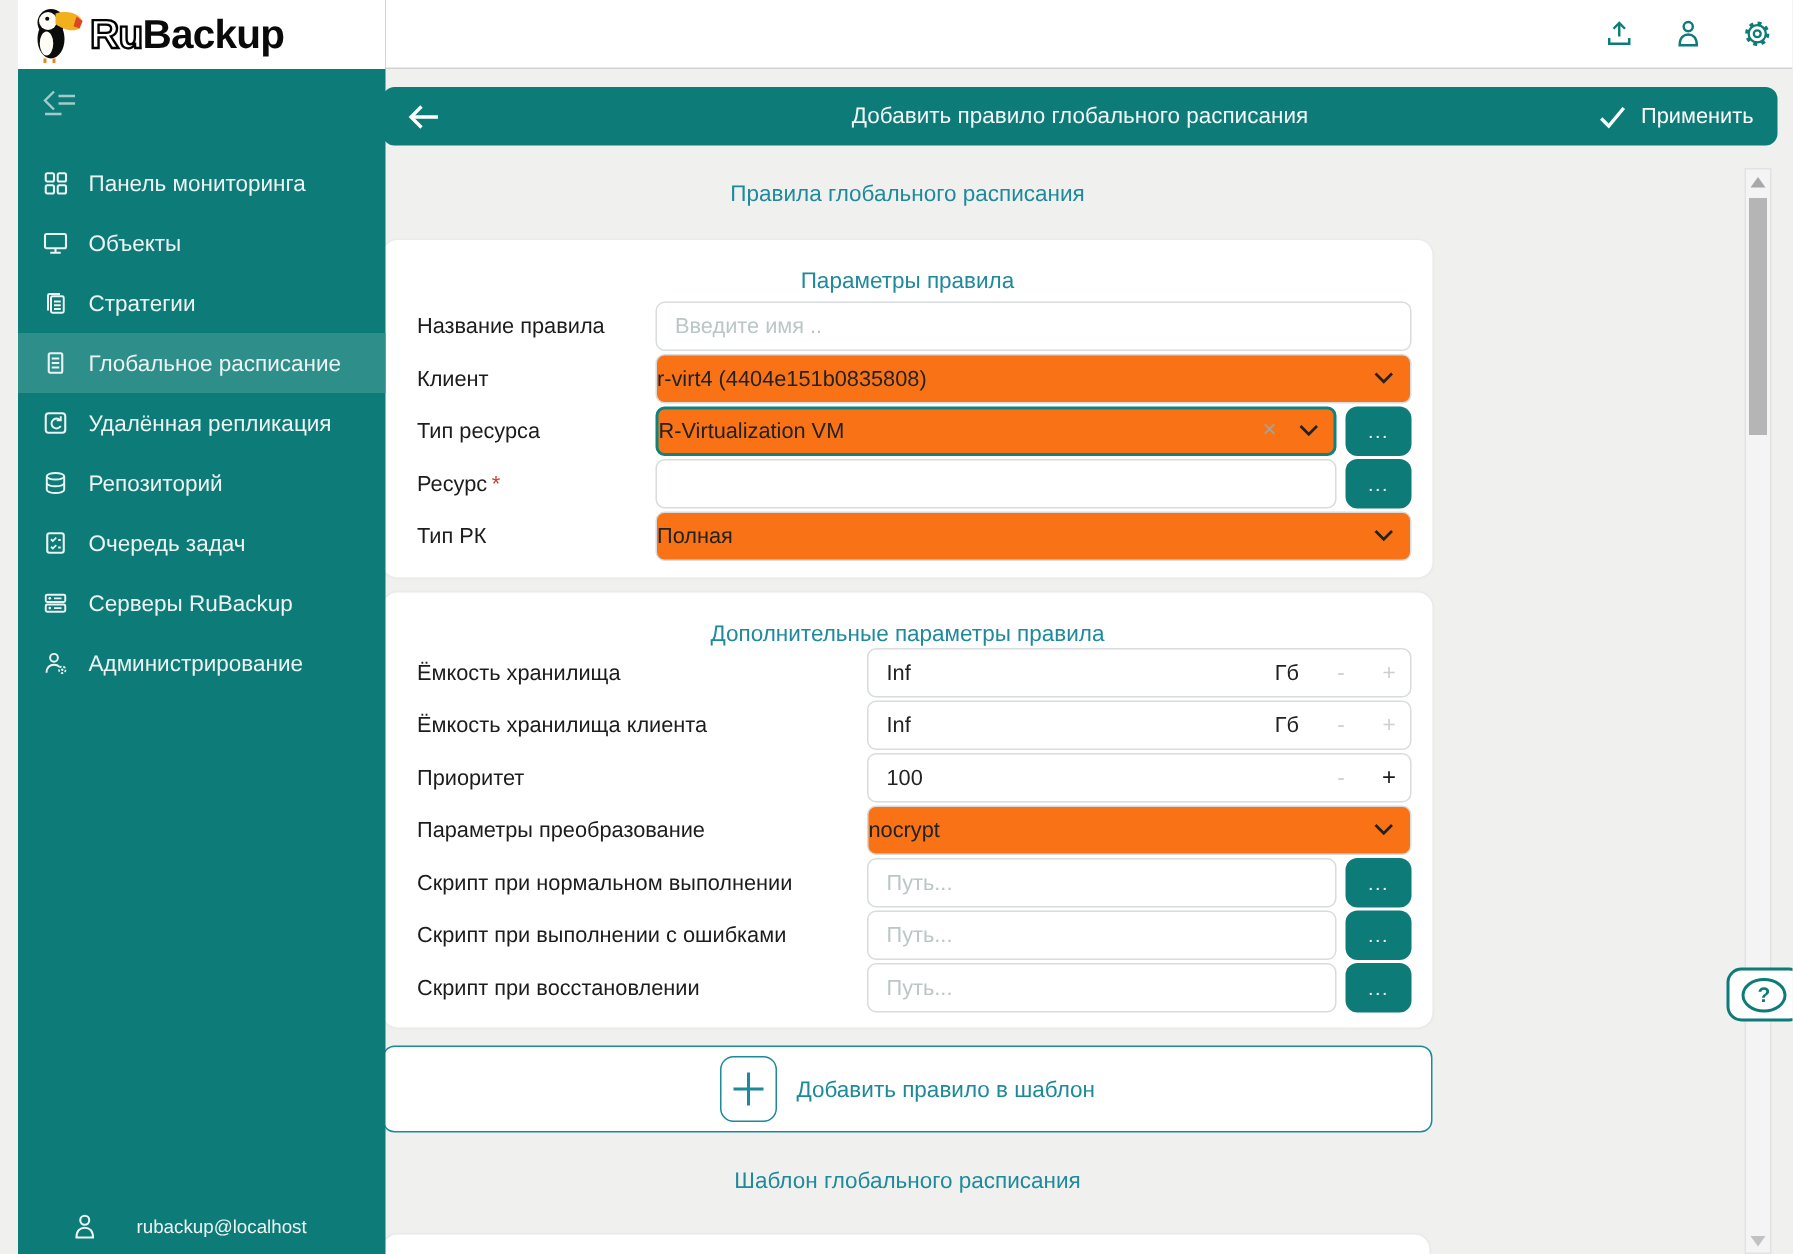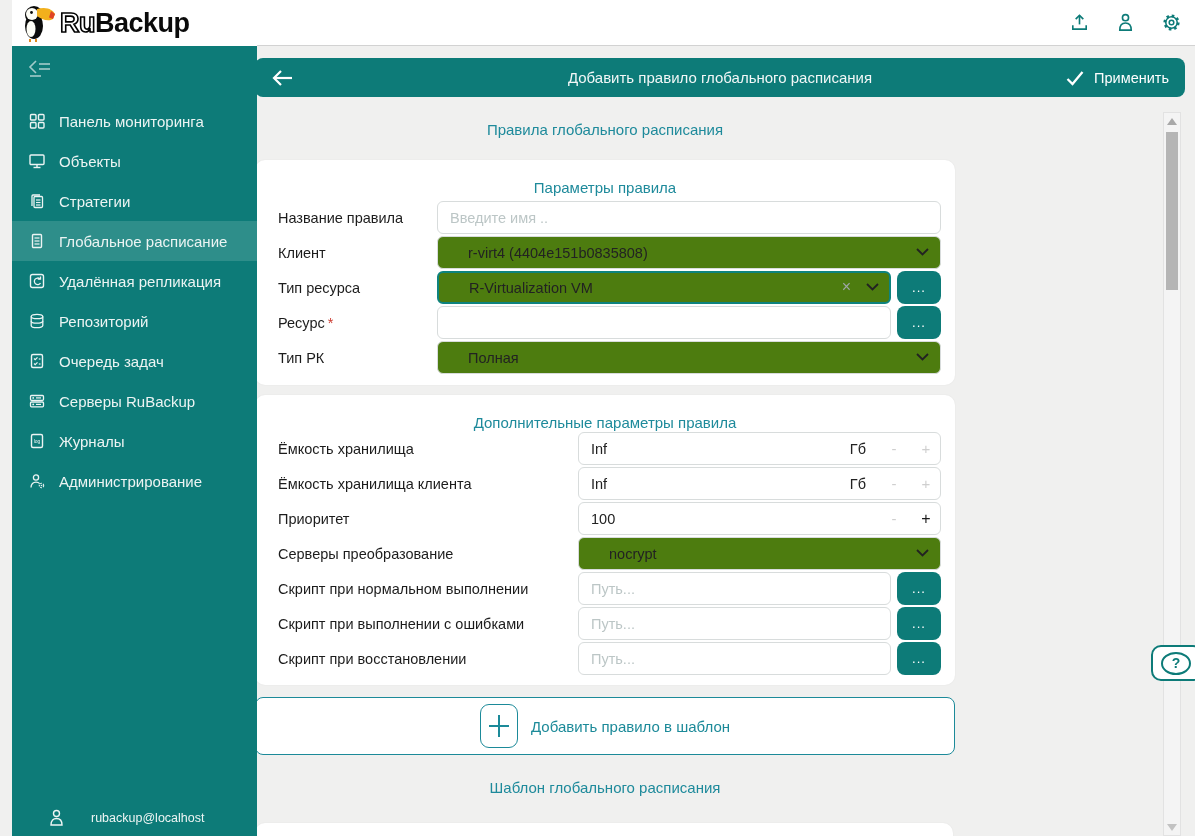--- a/index.html
+++ b/index.html
@@ -42,21 +42,21 @@
   .rows1 { margin-top:10px; }
   .rows2 { margin-top:6px; }
   .frow { display:flex; align-items:center; height:33px; margin:0 14px 2px 23px; }
   .rows2 .frow { margin-bottom:2px; }
   .flabel { width:159px; flex-shrink:0; font-size:14.5px; color:#1c1c1c; }
   .flabel2 { width:300px; flex-shrink:0; font-size:14.5px; color:#1c1c1c; }
   .req { color:#cc3b30; margin-left:3px; }
   .ctrl { flex:1; height:33px; position:relative; display:flex; align-items:flex-end; }
   .tinput { width:100%; height:33px; border:1px solid #d8dcdc; border-radius:6px; padding:0 12px; font-size:14.5px; color:#222; background:#fff; outline:none; font-family:inherit; }
   .tinput::placeholder { color:#bcc6c6; }
-  .selectbox { width:100%; height:33px; border:1px solid #d8dcdc; border-radius:6px; display:flex; align-items:center; padding:0 34px 0 30px; font-size:14.5px; color:#222; background:#4d7c0f; cursor:pointer; }
+  .selectbox { width:100%; height:33px; border:1px solid #d8dcdc; border-radius:6px; display:flex; align-items:center; padding:0 34px 0 0; font-size:14.5px; color:#222; background:#f97316; cursor:pointer; }
   .combobox { border:2px solid #0e837e; }
   .chev { position:absolute; right:12px; top:12px; }
   .clear-x { position:absolute; right:40px; top:7px; color:#9ea6a6; font-size:16px; cursor:pointer; line-height:18px; }
   .browse-btn { width:44px; height:33px; margin-left:6px; flex-shrink:0; background:#0d7b78; color:#fff; border:none; border-radius:8px; font-size:13px; letter-spacing:1px; cursor:pointer; display:flex; align-items:center; justify-content:center; font-family:inherit; }
   .numbox { width:100%; height:33px; border:1px solid #d8dcdc; border-radius:6px; display:flex; align-items:center; padding:0 6px 0 12px; font-size:14.5px; background:#fff; }
   .num-val { flex:1; color:#222; }
   .unit { margin-right:20px; color:#222; }
   .step { width:16px; text-align:center; font-size:15px; color:#cfcfcf; cursor:pointer; user-select:none; }
   .step.minus { margin-right:16px; }
   .step.on { color:#1a1a1a; font-size:16px; }
@@ -172,27 +172,20 @@
         <rect x="2.5" y="10" width="13" height="4.8" rx="1" fill="none" stroke="#ecf4f3" stroke-width="1.3"></rect>
         <circle cx="5.2" cy="5.9" r="0.9" fill="#ecf4f3"></circle>
         <circle cx="5.2" cy="12.4" r="0.9" fill="#ecf4f3"></circle>
         <line x1="8" y1="5.9" x2="13" y2="5.9" stroke="#ecf4f3" stroke-width="1.2"></line>
         <line x1="8" y1="12.4" x2="13" y2="12.4" stroke="#ecf4f3" stroke-width="1.2"></line>
       </svg>
       <span>Серверы RuBackup</span>
     </div>
     <div class="nav-item">
       <svg width="18" height="18" viewBox="0 0 18 18">
-        <rect x="3.5" y="2.5" width="11" height="13" rx="1.5" fill="none" stroke="#ecf4f3" stroke-width="1.4"></rect>
-        <text x="9" y="11" font-size="5" fill="#ecf4f3" text-anchor="middle" font-family="Liberation Sans, sans-serif">log</text>
-      </svg>
-      <span>Журналы</span>
-    </div>
-    <div class="nav-item">
-      <svg width="18" height="18" viewBox="0 0 18 18">
         <circle cx="8" cy="5.5" r="2.6" fill="none" stroke="#ecf4f3" stroke-width="1.3"></circle>
         <path d="M3,15.5 c0,-3.5 2.2,-5.3 5,-5.3 c1.5,0 2.8,0.5 3.7,1.4" fill="none" stroke="#ecf4f3" stroke-width="1.3"></path>
         <circle cx="13.5" cy="13.5" r="2.2" fill="none" stroke="#ecf4f3" stroke-width="1.1" stroke-dasharray="1.6 1.1"></circle>
         <circle cx="13.5" cy="13.5" r="0.8" fill="#ecf4f3"></circle>
       </svg>
       <span>Администрирование</span>
     </div>
   </div>
 
   <div class="user-row">
@@ -324,21 +317,21 @@
         <div class="flabel2">Приоритет</div>
         <div class="ctrl">
           <div class="numbox">
             <span class="num-val">100</span>
             <span class="step minus">-</span>
             <span class="step on">+</span>
           </div>
         </div>
       </div>
       <div class="frow">
-        <div class="flabel2">Серверы преобразование</div>
+        <div class="flabel2">Параметры преобразование</div>
         <div class="ctrl">
           <div class="selectbox">
             <span>nocrypt</span>
           </div>
           <svg class="chev" width="13" height="8" viewBox="0 0 13 8">
             <polyline points="1,1 6.5,6.5 12,1" fill="none" stroke="#222" stroke-width="1.8"></polyline>
           </svg>
         </div>
       </div>
       <div class="frow">

